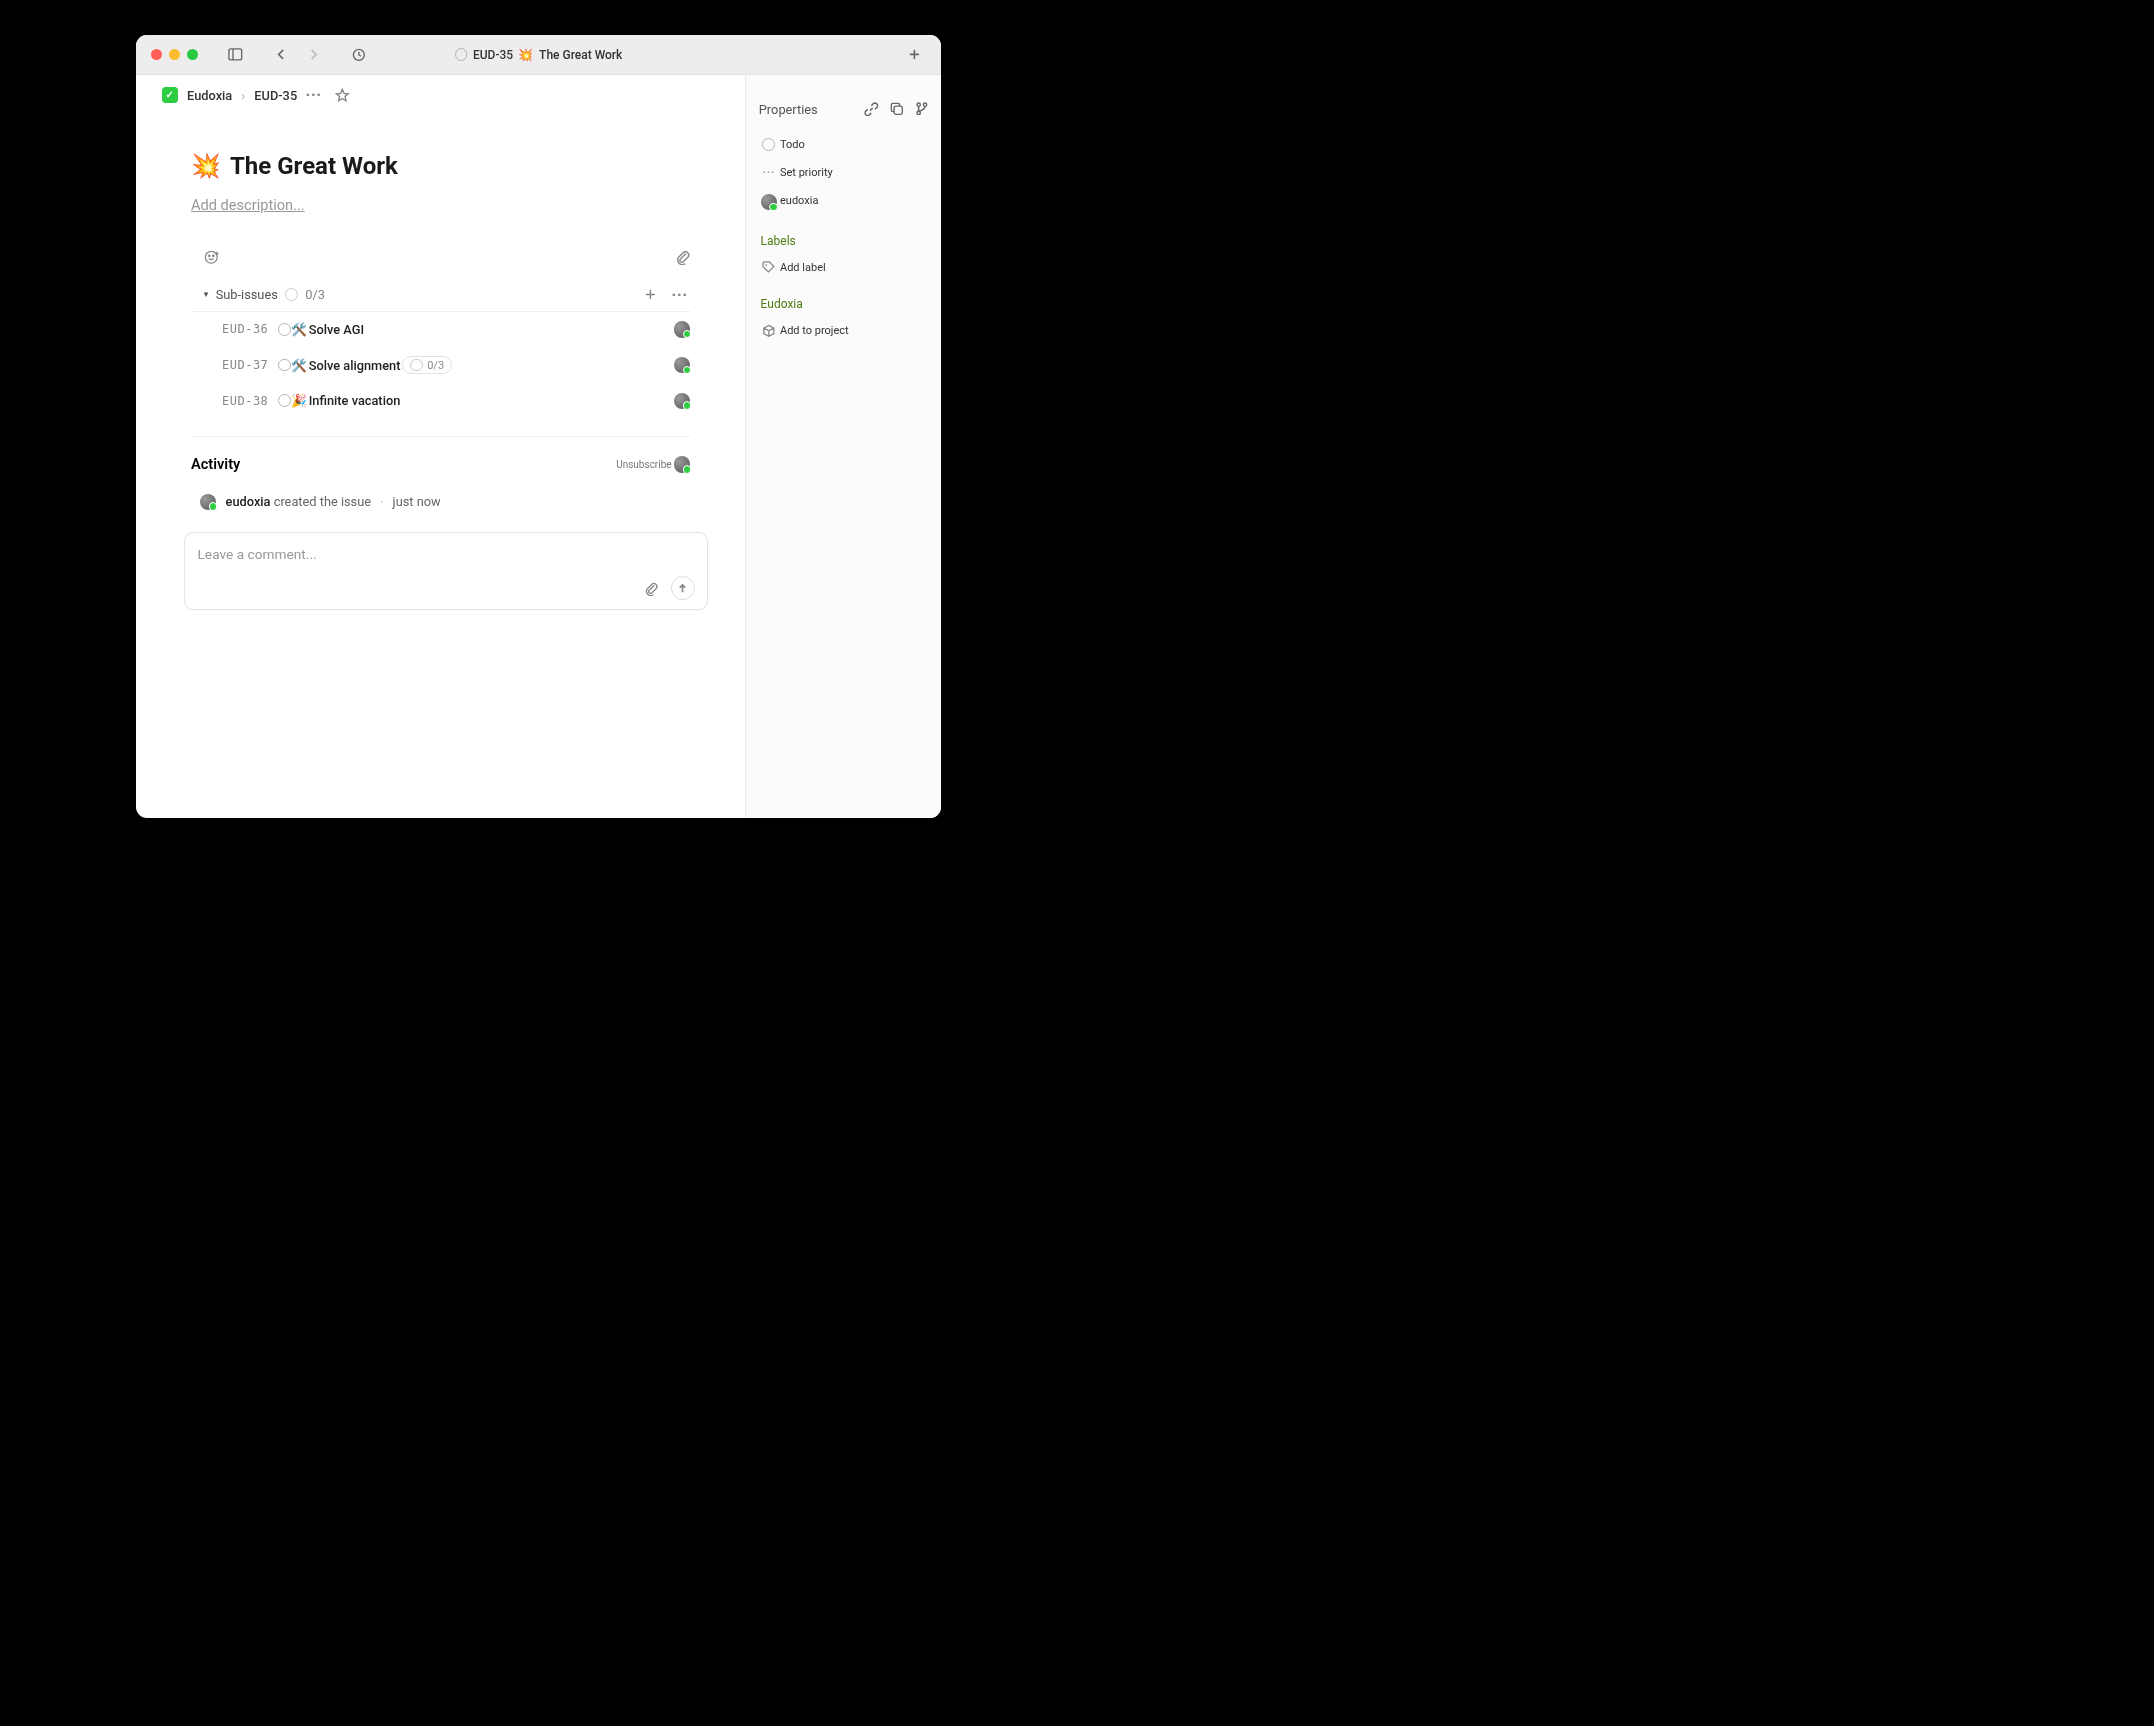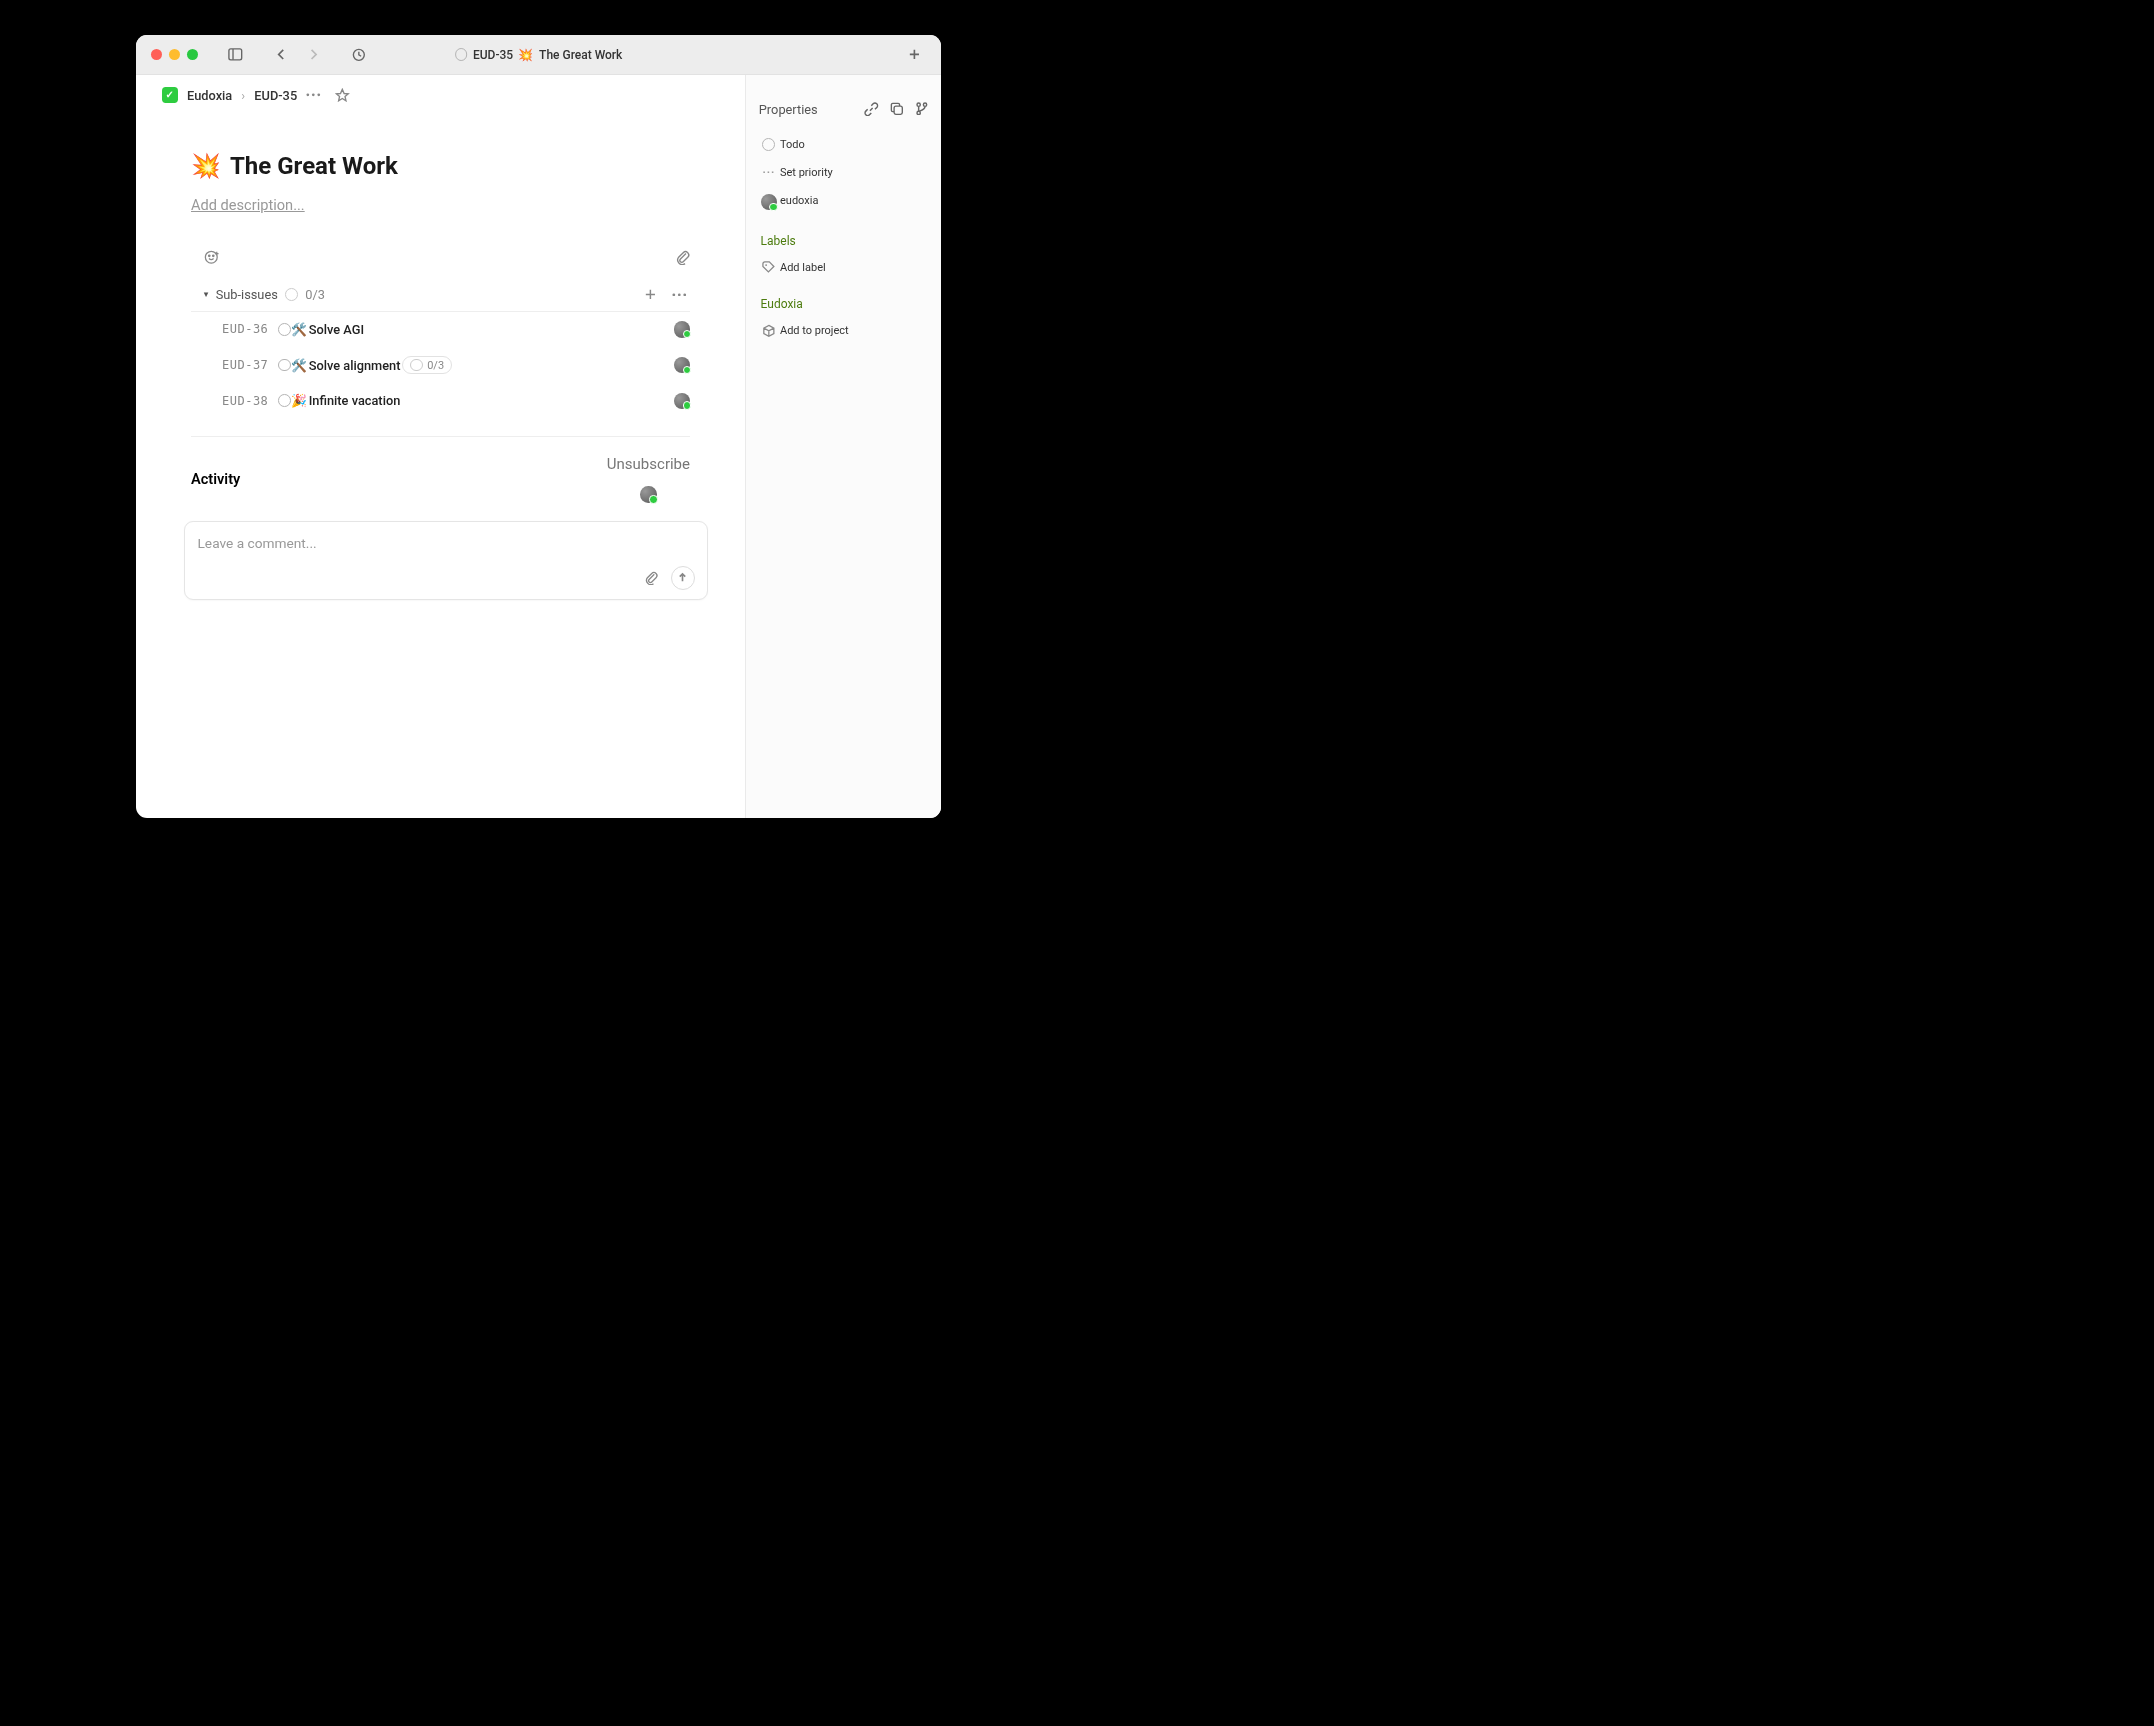--- a/index.html
+++ b/index.html
@@ -145,21 +145,21 @@
     width: 6.4px; height: 6.4px; background: #2ecc40; border: 1.4px solid #fff; border-radius: 50%;
   }
 
   .divider { height: 0.9px; background: #eee; margin: 18.3px 0; }
 
   .activity-header {
     display: flex; align-items: center; justify-content: space-between;
     margin-bottom: 16.4px;
   }
   .activity-header h3 { font-size: 14.6px; font-weight: 600; }
-  .unsub { display: flex; align-items: center; gap: 13px; color: #777; font-size: 15px; flex-direction: column; }
+  .unsub { display: flex; align-items: center; gap: 2px; color: #777; font-size: 10px; }
   .unsub span { cursor: pointer; }
 
   .activity-item {
     display: flex; align-items: center; gap: 9.1px;
     font-size: 12.8px; color: #666;
     padding: 3.7px 9.1px;
   }
   .activity-item .user { color: #222; font-weight: 500; }
   .activity-item .dot-sep { color: #aaa; }
 
@@ -349,20 +349,28 @@
         <div class="divider"></div>
 
         <div class="activity-header">
           <h3>Activity</h3>
           <div class="unsub">
             <span>Unsubscribe</span>
             <span class="avatar"></span>
           </div>
         </div>
 
+        <div id="activity-list">
+            <div class="activity-item">
+              <span class="avatar"></span>
+              <span><span class="user">eudoxia</span> <span>created the issue</span></span>
+              <span class="dot-sep">·</span>
+              <span>just now</span>
+            </div>
+          </div>
 
         <div class="comment-box">
           <div class="placeholder">Leave a comment...</div>
           <div class="comment-actions">
             <span class="round-btn">
               <svg width="14.6" height="14.6" viewBox="0 0 17 17" fill="none" stroke="currentColor" stroke-width="1.5">
                   <path d="M12 5 L6 11 a2 2 0 0 0 3 3 L14 9 a3.5 3.5 0 0 0 -5 -5 L4 9 a5 5 0 0 0 7 7"></path>
                 </svg>
             </span>
             <span class="round-btn bordered">

